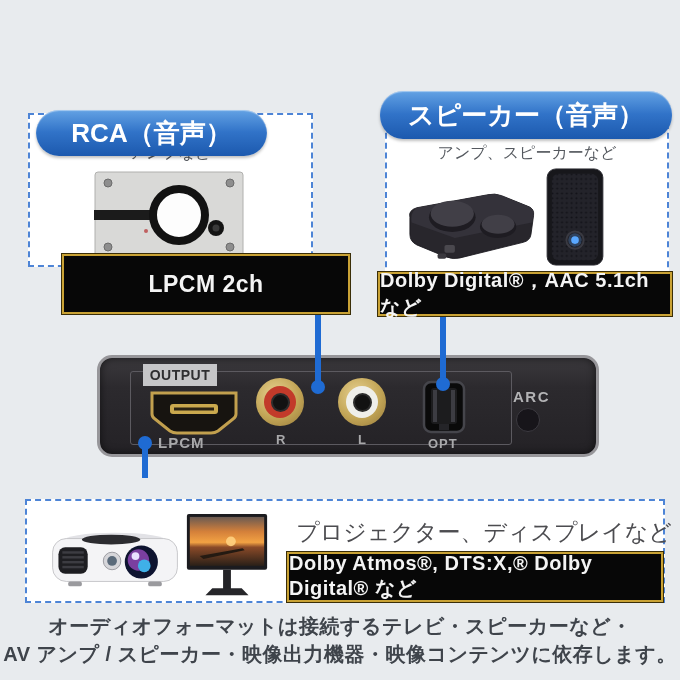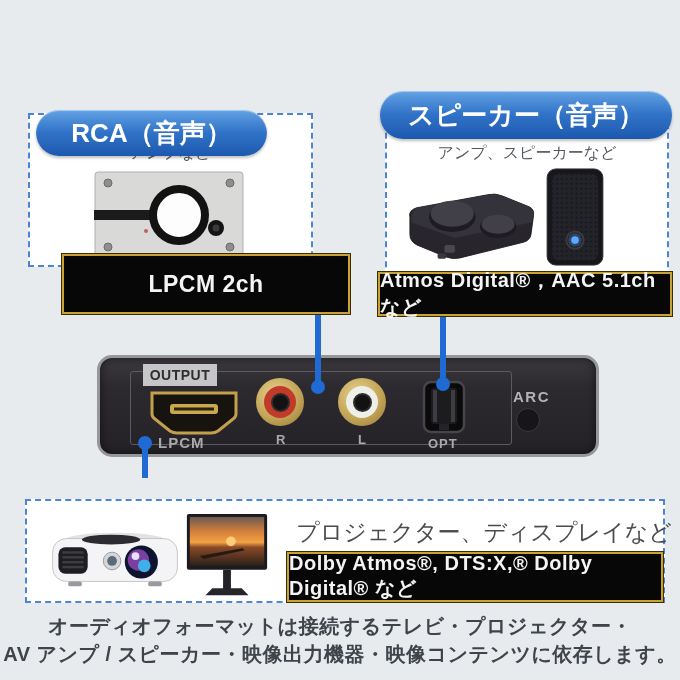--- a/index.html
+++ b/index.html
@@ -107,21 +107,21 @@
         <rect x="2" y="2" width="58" height="100" rx="9" fill="#17171b" stroke="#2c2c32"></rect>
         <rect x="7" y="7" width="48" height="90" rx="7" fill="url(#grille)"></rect>
         <circle cx="31" cy="76" r="9" fill="none" stroke="#3a3a42" stroke-width="2"></circle>
         <circle cx="31" cy="76" r="4" fill="#5aa8ff"></circle>
         <circle cx="31" cy="76" r="7" fill="#5aa8ff" opacity="0.25"></circle>
       </svg>
     </div>
   </div>
   <div class="pill" style="left:380px;top:91px;width:292px;height:48px;">スピーカー（音声）</div>
   <div class="black-box" style="left:378px;top:272px;width:290px;height:40px;">
-    <div class="single">Atmos Digital®，AAC 5.1ch など</div>
+    <div class="single">Dolby Digital®，AAC 5.1ch など</div>
   </div>
 
   <div class="connector" style="left:304px;top:288px;width:17px;height:6px;"></div>
   <div class="connector" style="left:315px;top:288px;width:6px;height:99px;"></div>
   <div class="dot" style="left:311px;top:380px;"></div>
   <div class="connector" style="left:440px;top:310px;width:6px;height:74px;"></div>
   <div class="dot" style="left:436px;top:377px;"></div>
   <div class="dot" style="left:138px;top:436px;"></div>
   <div class="connector" style="left:142px;top:441px;width:6px;height:37px;"></div>
 
@@ -201,16 +201,16 @@
         <rect x="38" y="58" width="8" height="20" fill="#232327"></rect>
         <path d="M20,84 L64,84 L57,77 L27,77 Z" fill="#26262a"></path>
       </svg>
     </div>
     <div style="position:absolute;left:268px;top:16px;width:378px;text-align:center;font-size:23px;color:#4c4c50;">プロジェクター、ディスプレイなど</div>
   </div>
   <div class="black-box" style="left:287px;top:552px;width:372px;height:46px;">
     <div class="single">Dolby Atmos®, DTS:X,® Dolby Digital® など</div>
   </div>
 
-  <div class="footer-line" style="top:613px;">オーディオフォーマットは接続するテレビ・プロジェクター・</div>
+  <div class="footer-line" style="top:613px;">オーディオフォーマットは接続するテレビ・スピーカーなど・</div>
   <div class="footer-line" style="top:641px;">AV アンプ / スピーカー・映像出力機器・映像コンテンツに依存します。</div>
 
 </div>
 
 </body></html>

